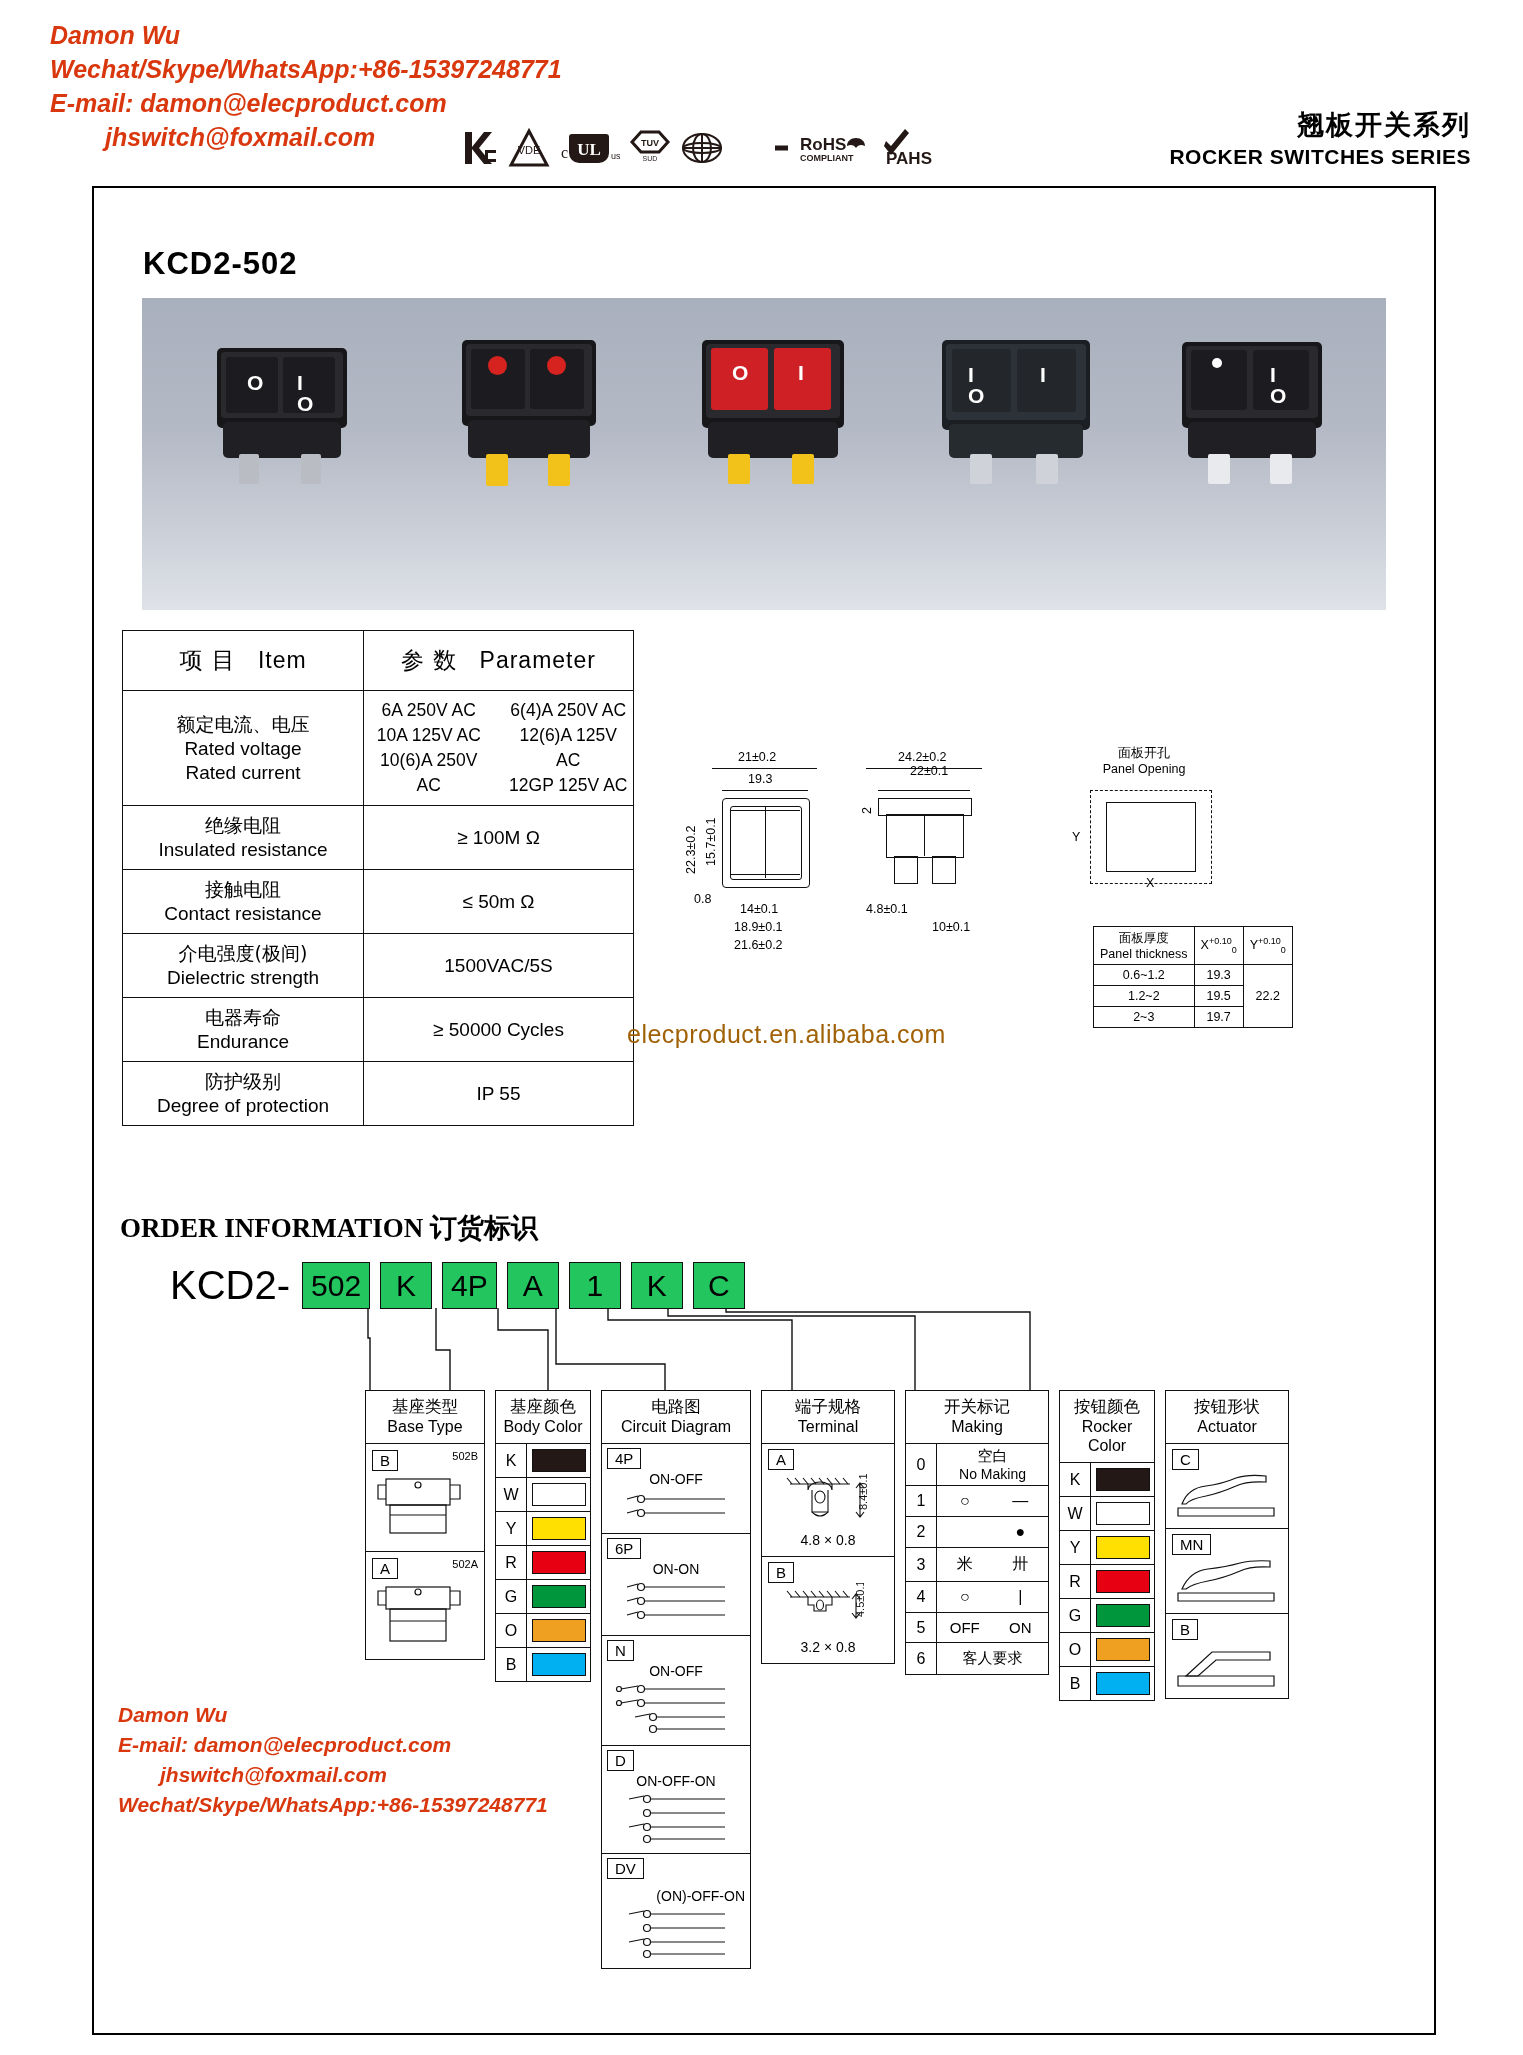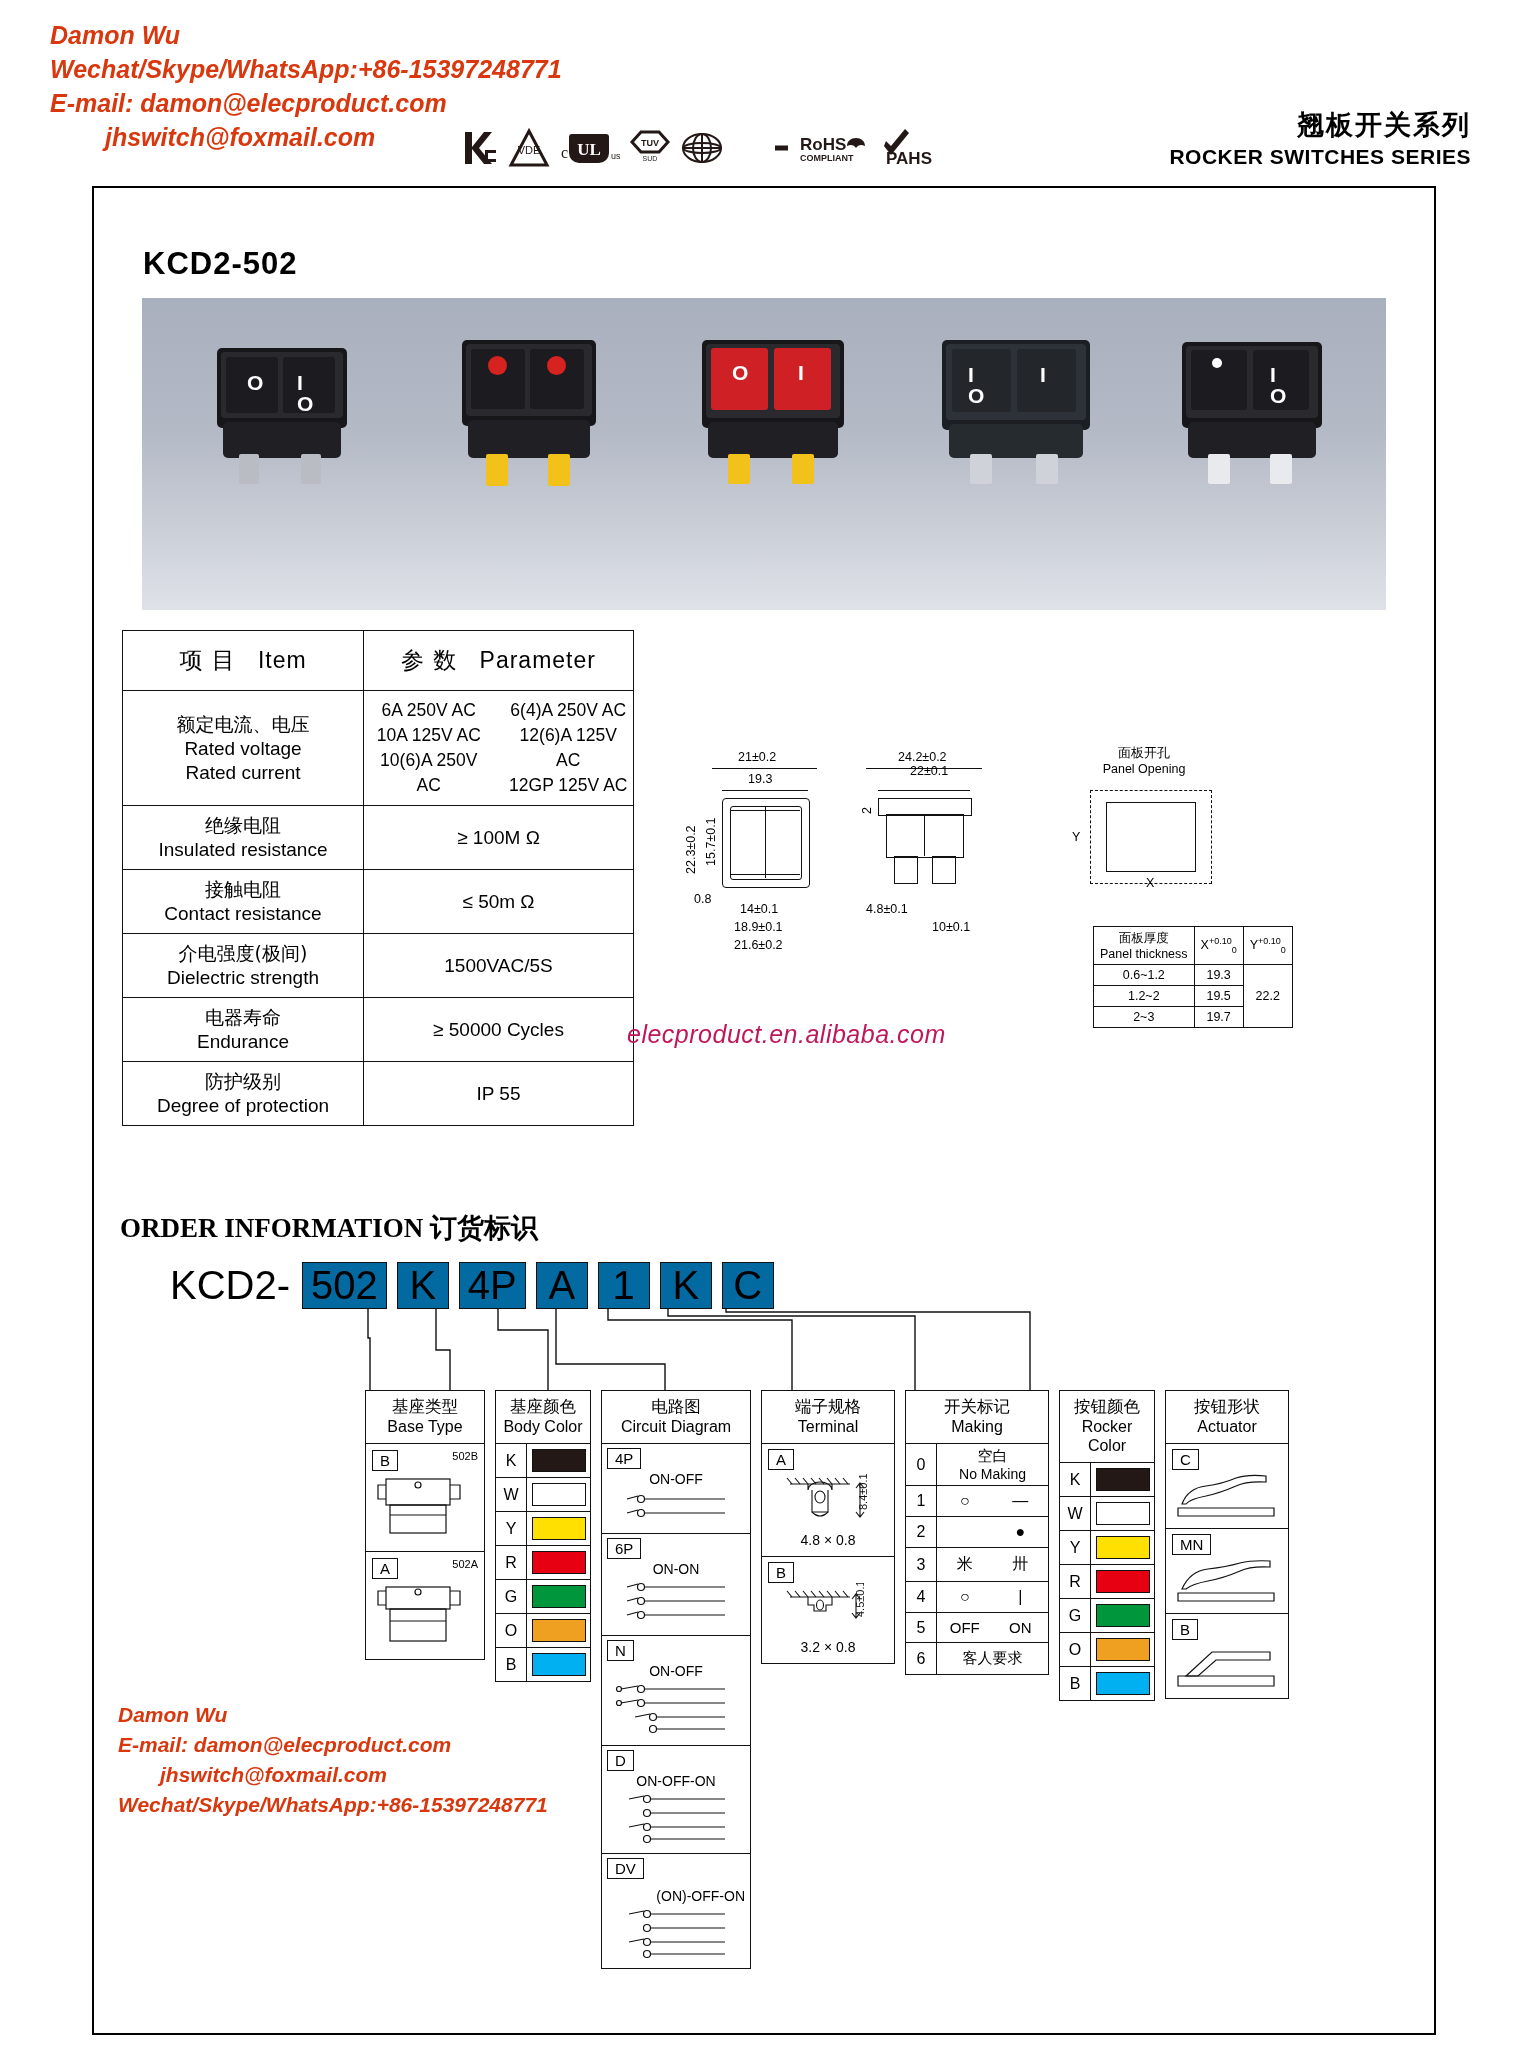--- a/index.html
+++ b/index.html
@@ -50,30 +50,30 @@
   
   .dims{position:absolute;left:660px;top:750px;width:740px;height:300px;}
   .dm{position:absolute;font-size:12.5px;}
   .dmv{position:absolute;font-size:12.5px;transform:rotate(-90deg);transform-origin:left top;white-space:nowrap;}
   .ln{position:absolute;background:#111;}
   .box{position:absolute;border:1.4px solid #111;}
 
   .ptbl{position:absolute;left:1093px;top:926px;border-collapse:collapse;font-size:12.5px;}
   .ptbl td{border:1px solid #111;padding:3px 6px;text-align:center;}
 
-  .wm{position:absolute;left:627px;top:1020px;font-size:25px;color:#be185d;letter-spacing:.5px;font-style:italic;}
+  .wm{position:absolute;left:627px;top:1020px;font-size:25px;color:#a16207;letter-spacing:.5px;}
 
   
   .oih{position:absolute;left:120px;top:1210px;font-size:27px;font-weight:bold;font-family:"Liberation Serif",serif;}
   .oih .cnh{font-family:"DejaVu Sans",sans-serif;font-weight:bold;}
 
   .code{position:absolute;left:170px;top:1262px;display:flex;align-items:center;}
   .code .pfx{font-size:40px;letter-spacing:0px;margin-right:12px;}
   .cbox{border:1.6px solid #111;height:45px;min-width:34px;display:flex;align-items:center;justify-content:center;
-         font-size:40px;padding:0 8px;margin-right:10px;background:#0369a1;}
+         font-size:30px;padding:0 8px;margin-right:10px;background:#22c55e;}
 
   .leg{position:absolute;top:1390px;}
   .lcol{position:absolute;top:0;border:1.5px solid #111;background:#fff;}
   .lhead{border-bottom:1.5px solid #111;text-align:center;padding:6px 2px 7px;}
   .lhead .c{font-size:16.5px;font-family:"DejaVu Sans",sans-serif;line-height:20px;}
   .lhead .e{font-size:16px;line-height:19px;}
 
   .row{display:flex;align-items:center;border-bottom:1.2px solid #111;}
   .row:last-child{border-bottom:none;}
   .key{width:30px;text-align:center;font-size:16px;border-right:1.2px solid #111;align-self:stretch;display:flex;align-items:center;justify-content:center;}

